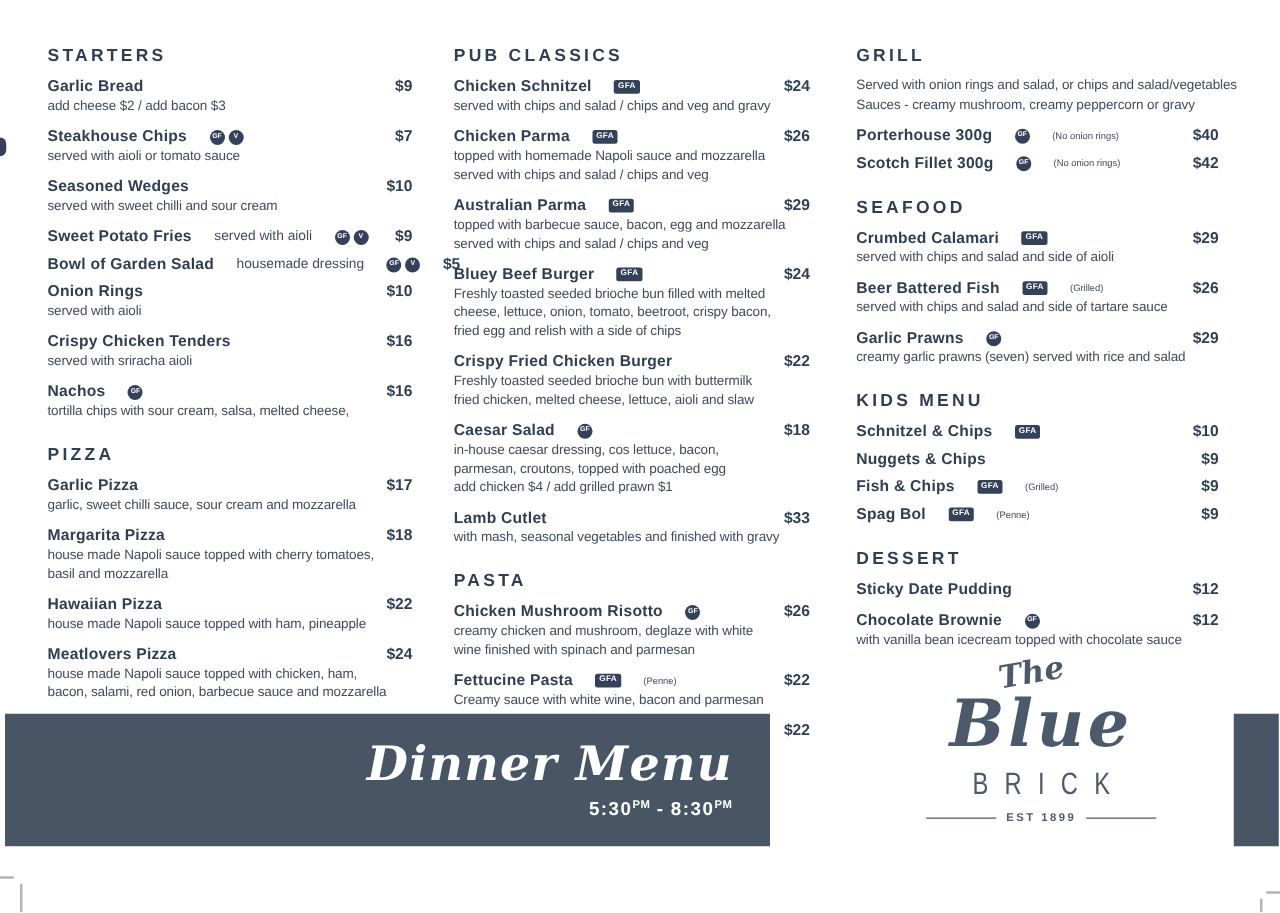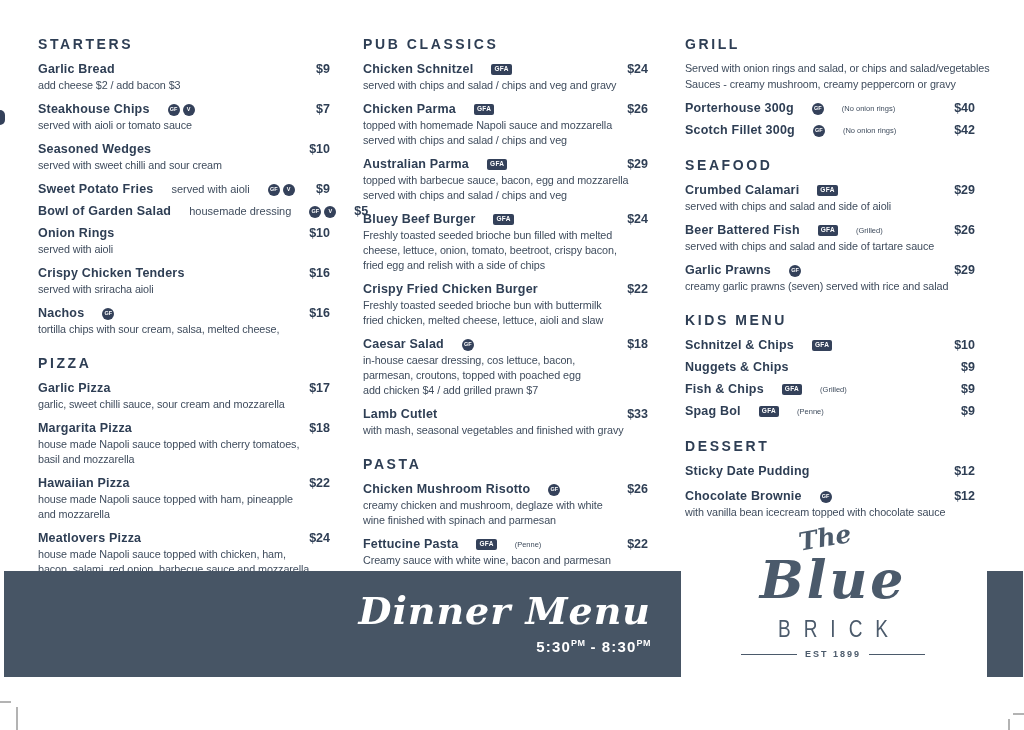--- a/index.html
+++ b/index.html
@@ -35,21 +35,21 @@
   .suffix{font-size:7.5px;color:var(--desc);white-space:nowrap}
   .price{margin-left:auto;font-size:12.5px;font-weight:bold;color:var(--ink)}
   .desc{font-size:10.8px;letter-spacing:-.1px;color:var(--desc);line-height:15px;white-space:nowrap}
   .intro{margin-bottom:1px}
   .intro-block{margin-bottom:8px}
   .legend{display:flex;align-items:center;margin-top:16px}
   .legend-entry{display:flex;align-items:center;gap:8px;margin-right:28px}
   .legend-label{font-size:7.5px;color:#5a6270;letter-spacing:.2px}
   
   .band-left{
-    position:absolute;left:4px;top:571px;width:677px;height:106px;background:var(--band);
+    position:absolute;left:4px;top:571px;width:612px;height:106px;background:var(--band);
     box-sizing:border-box;padding:14px 30px 0 0;text-align:right;color:#fff;
   }
   .script{
     font-family:"DejaVu Serif",serif;font-style:italic;font-weight:bold;
     font-size:38px;line-height:52px;letter-spacing:1px;
   }
   .hours{font-size:15px;font-weight:bold;letter-spacing:1.2px;margin-top:1px}
   .hours sup{font-size:9px;vertical-align:6px;letter-spacing:.5px}
   .hours .dash{margin:0 5px}
   .band-right{position:absolute;left:987px;top:571px;width:36px;height:106px;background:var(--band)}
@@ -172,21 +172,20 @@
           </div>
           <div class="desc">house made Napoli sauce topped with cherry tomatoes,</div>
           <div class="desc">basil and mozzarella</div>
         </div>
         <div class="item">
           <div class="row">
             <span class="name">Hawaiian Pizza</span>
             <span class="price">$22</span>
           </div>
           <div class="desc">house made Napoli sauce topped with ham, pineapple</div>
-          <div class="desc">and mozzarella</div>
         </div>
         <div class="item">
           <div class="row">
             <span class="name">Meatlovers Pizza</span>
             <span class="price">$24</span>
           </div>
           <div class="desc">house made Napoli sauce topped with chicken, ham,</div>
           <div class="desc">bacon, salami, red onion, barbecue sauce and mozzarella</div>
         </div>
       </div>
@@ -263,21 +262,21 @@
         <div class="item">
           <div class="row">
             <span class="name">Caesar Salad</span>
             <span class="badges">
               <span class="b-circle">GF</span>
             </span>
             <span class="price">$18</span>
           </div>
           <div class="desc">in-house caesar dressing, cos lettuce, bacon,</div>
           <div class="desc">parmesan, croutons, topped with poached egg</div>
-          <div class="desc">add chicken $4 / add grilled prawn $7</div>
+          <div class="desc">add chicken $4 / add grilled prawn $1</div>
         </div>
         <div class="item">
           <div class="row">
             <span class="name">Lamb Cutlet</span>
             <span class="price">$33</span>
           </div>
           <div class="desc">with mash, seasonal vegetables and finished with gravy</div>
         </div>
       </div>
       <div class="section">

